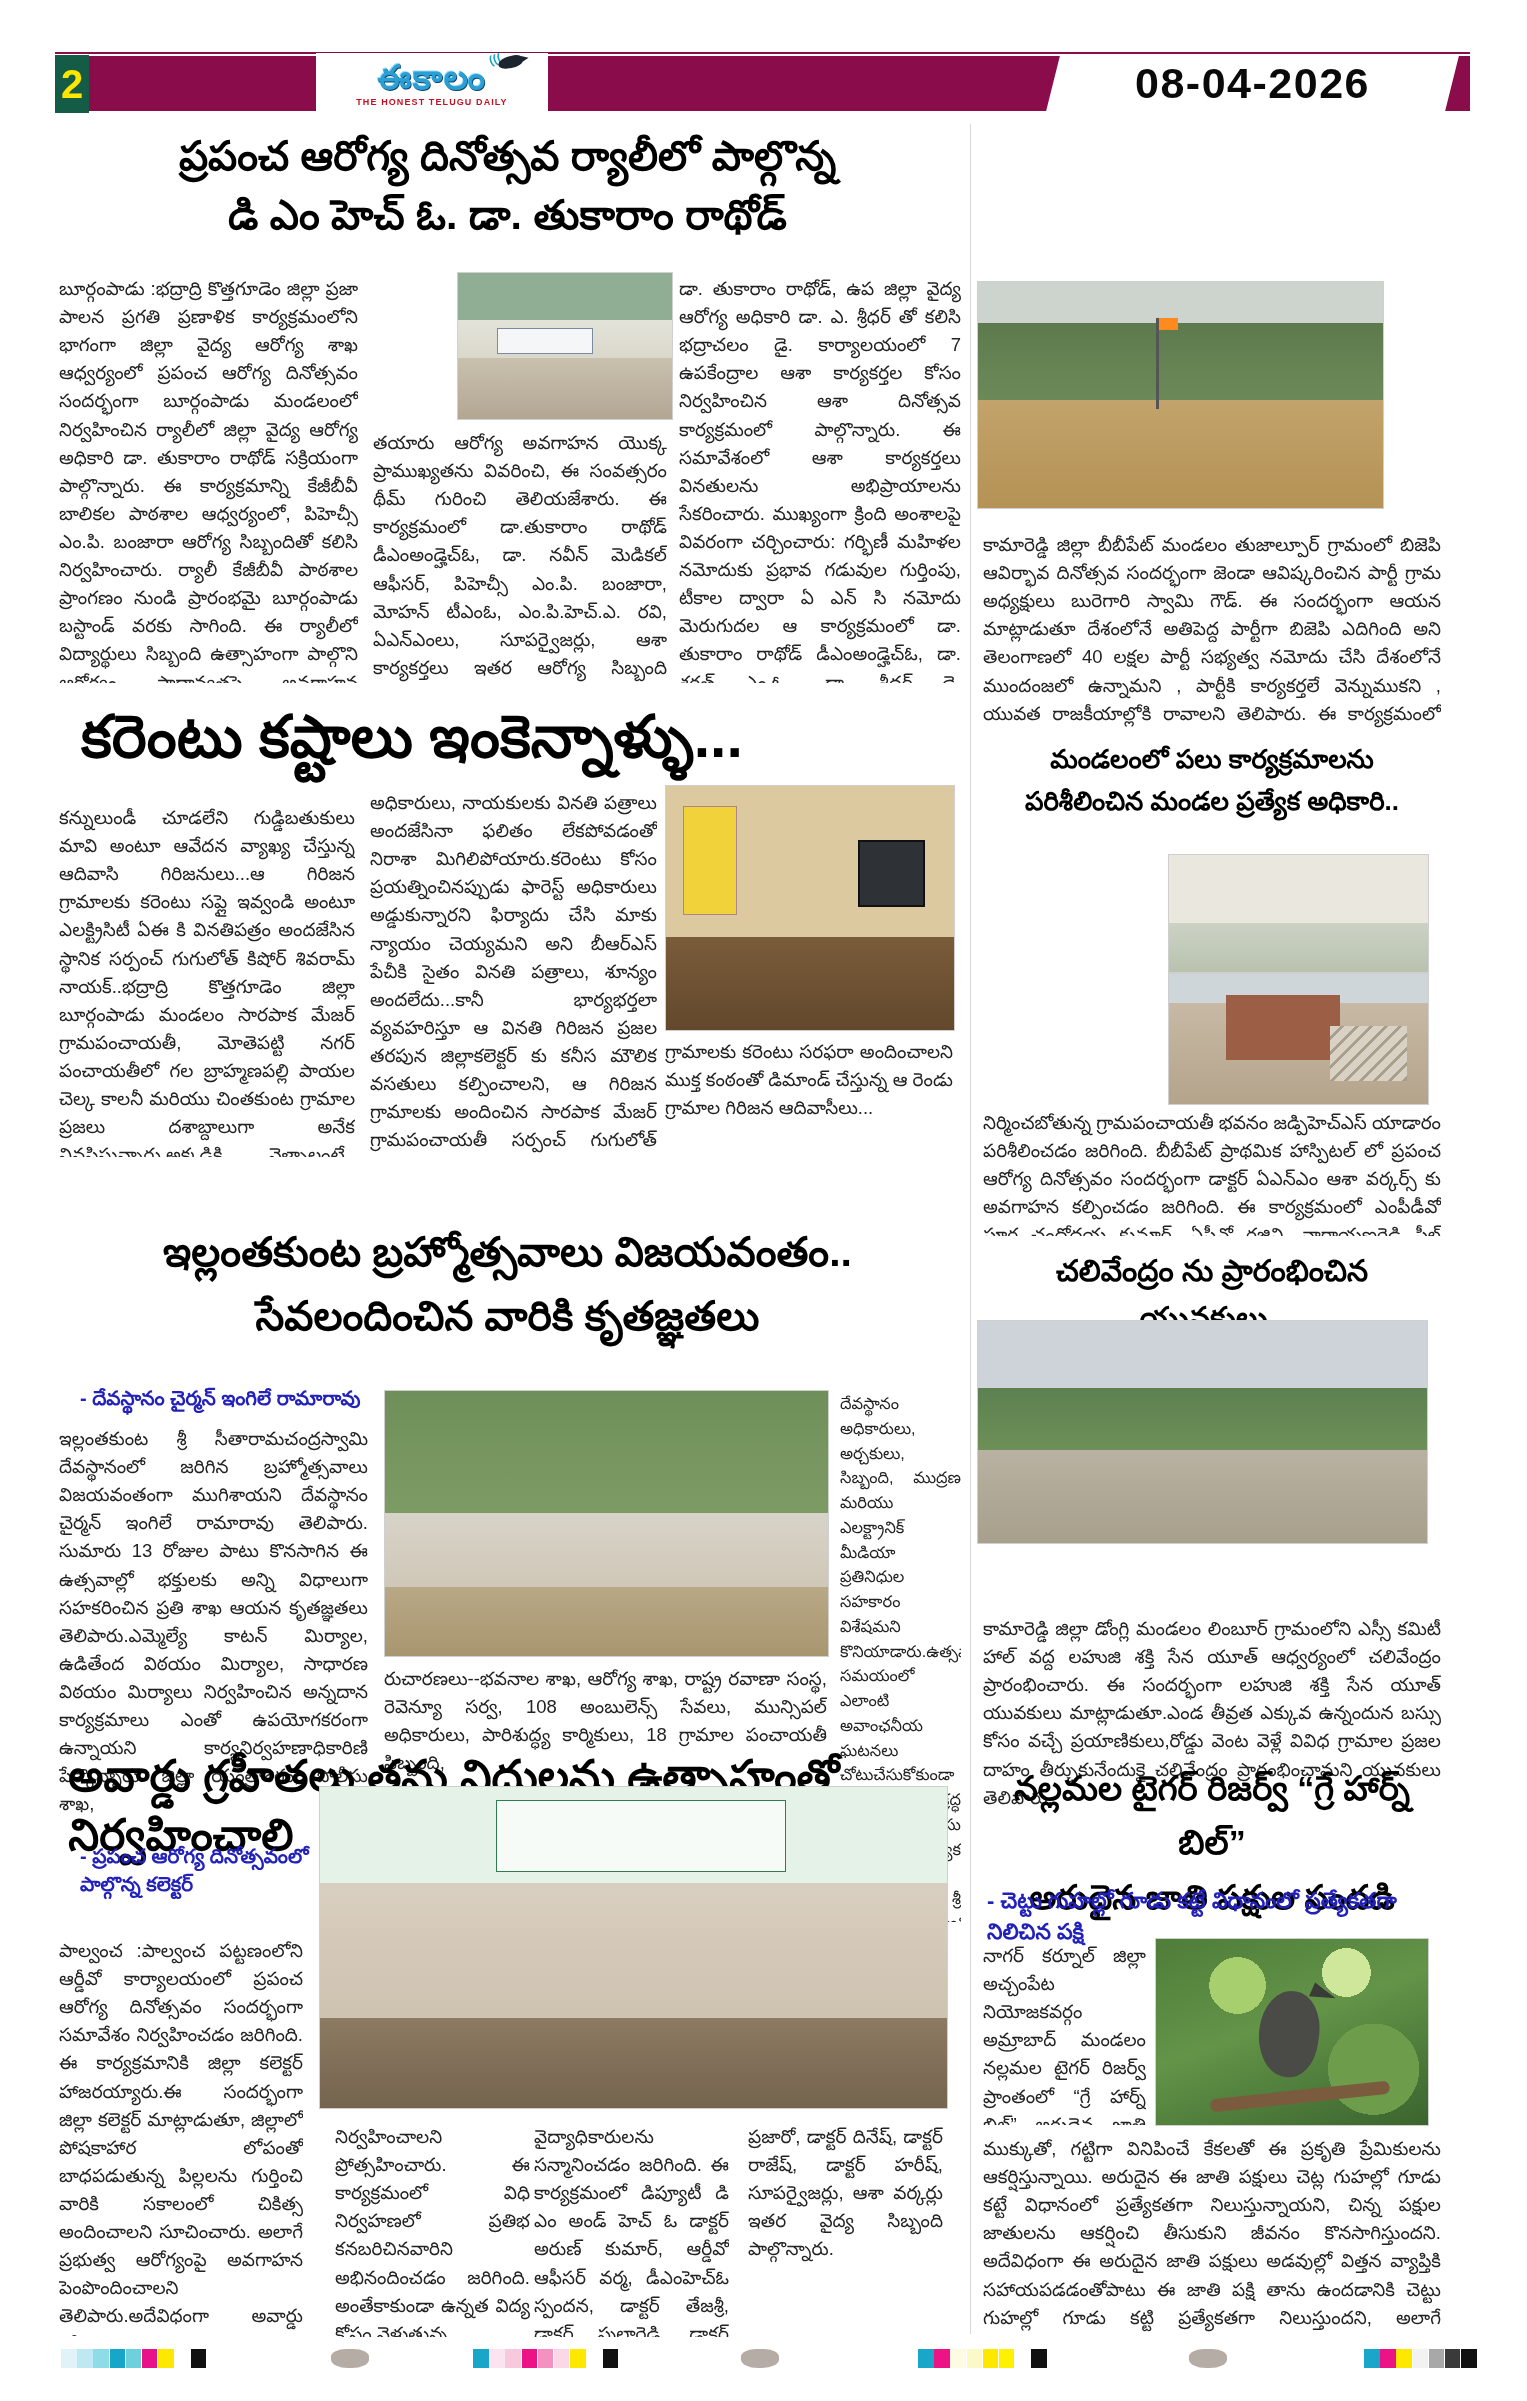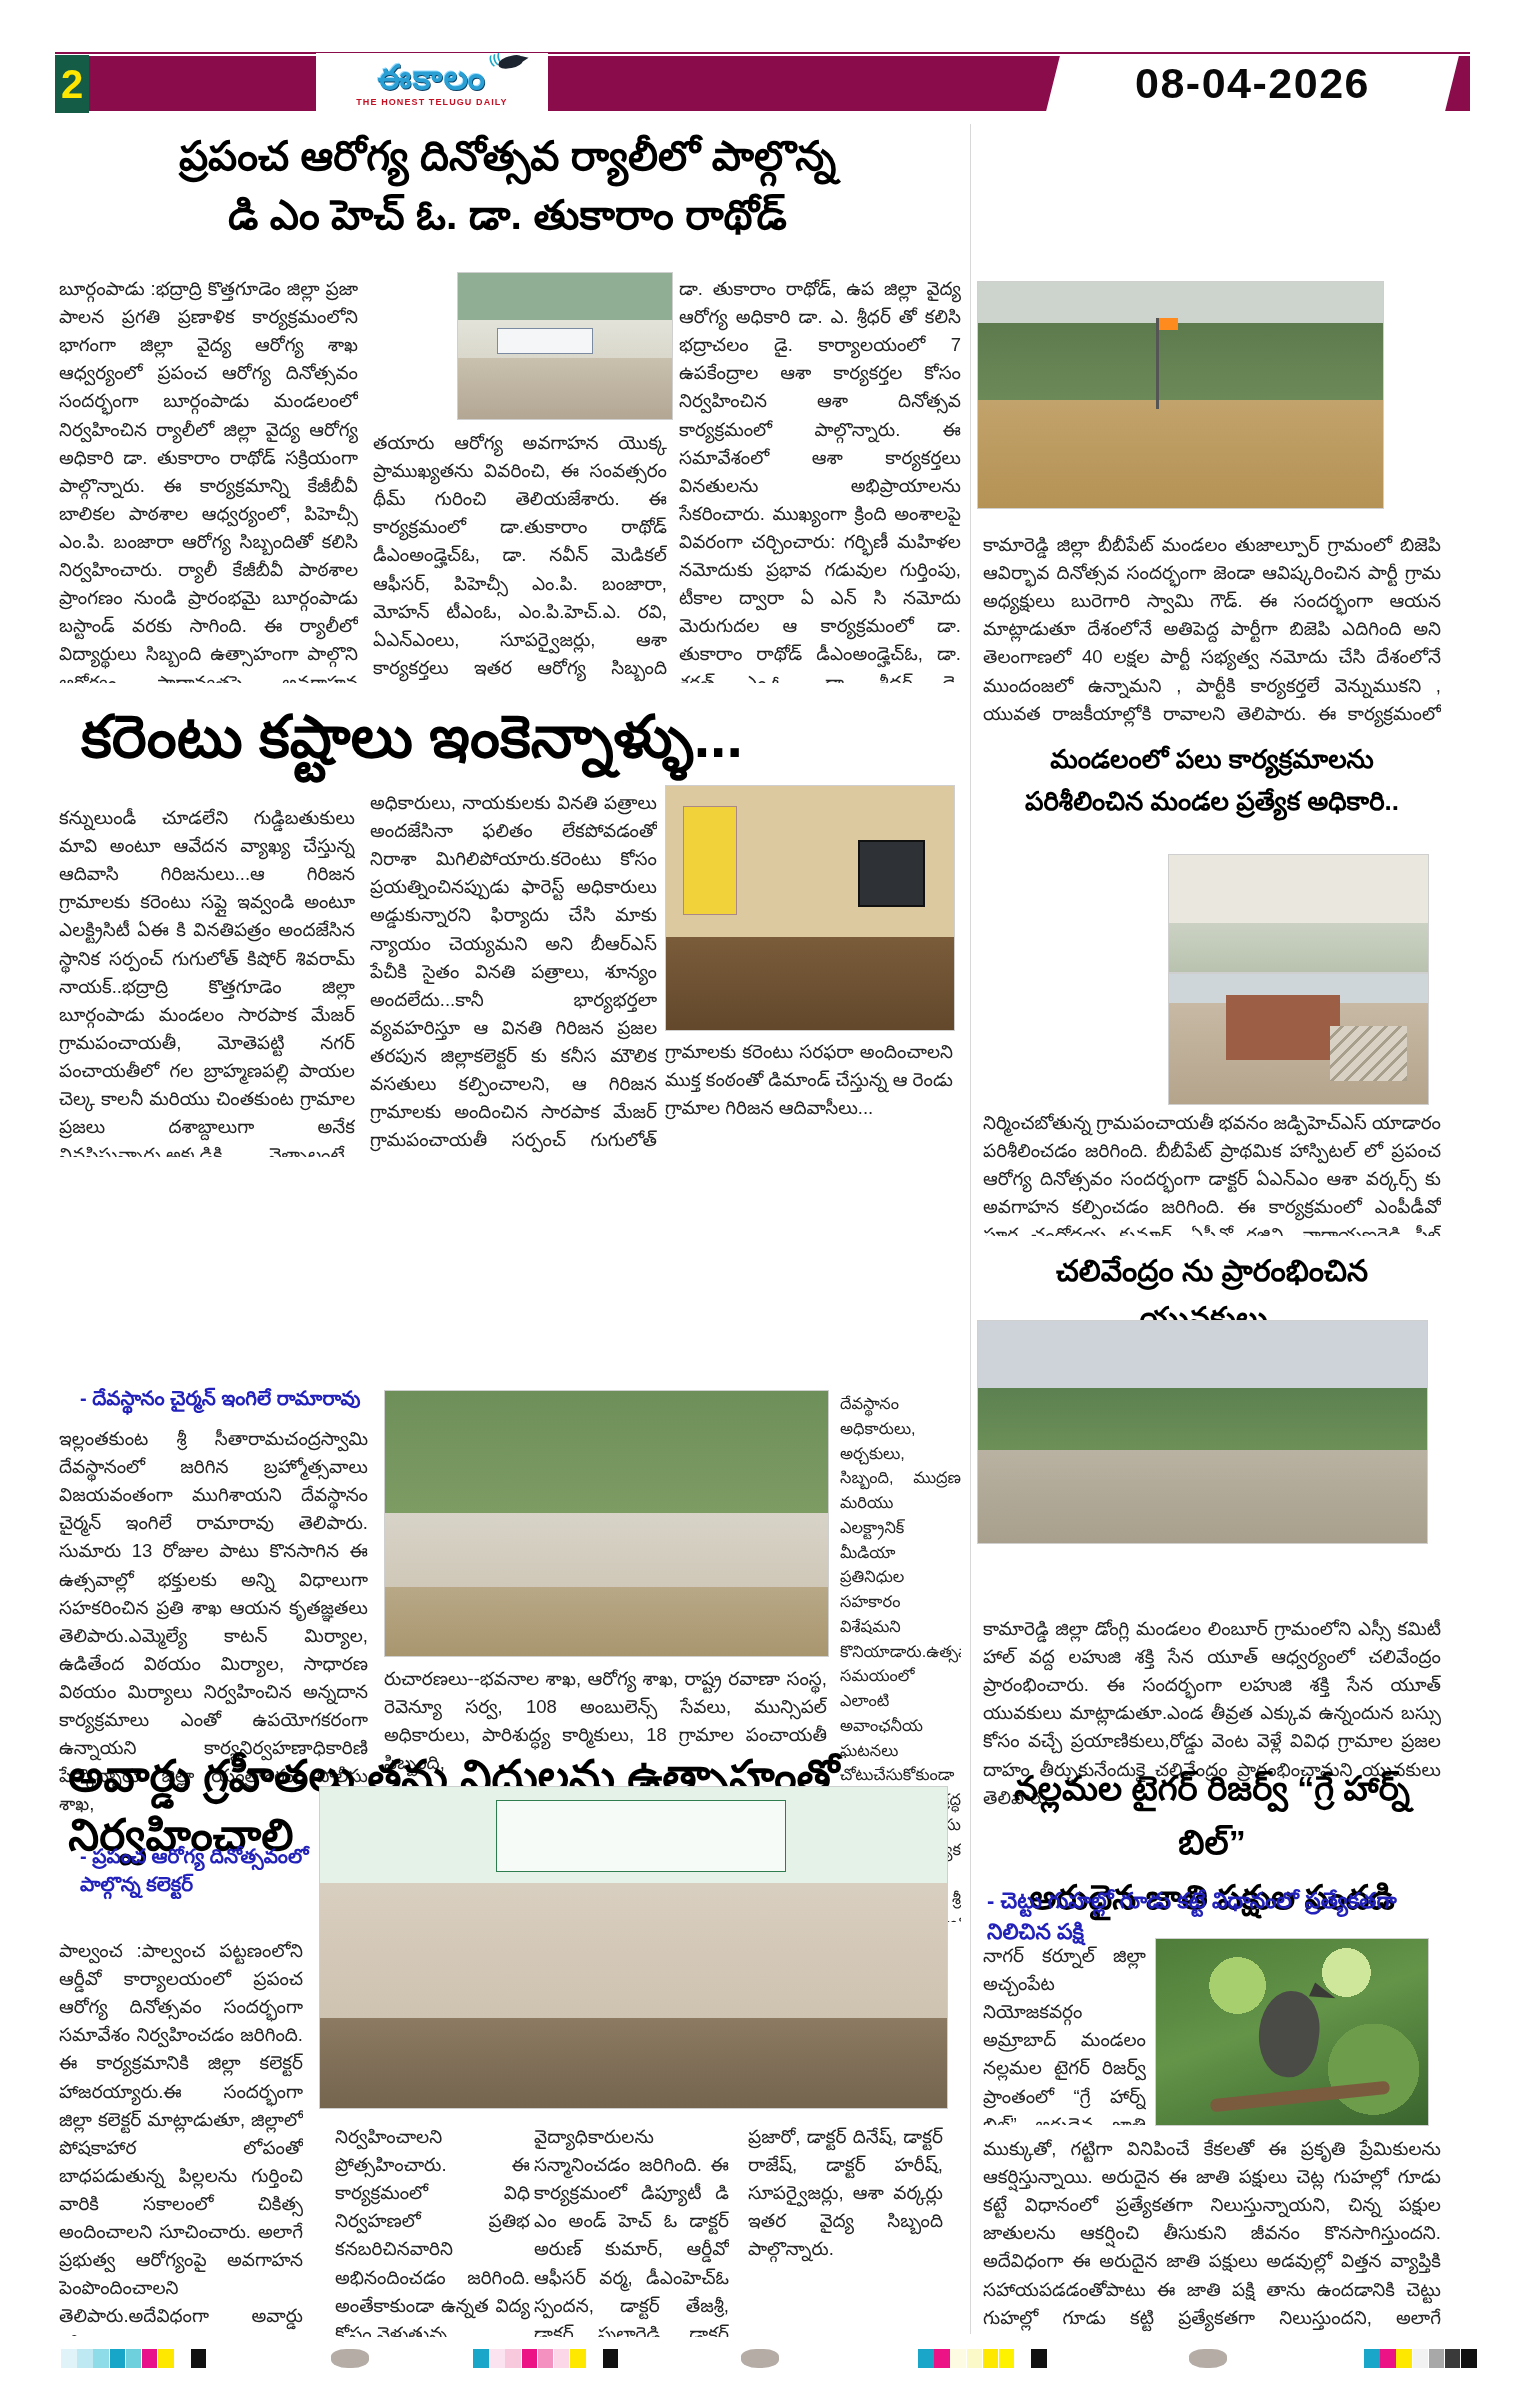--- a/index.html
+++ b/index.html
@@ -115,20 +115,24 @@
     <div>మండలంలో పలు కార్యక్రమాలను</div>
     <div>పరిశీలించిన మండల ప్రత్యేక అధికారి..</div>
   </div>
   <div class="abs photo ph-meeting" style="left:1168px;top:854px;width:259px;height:117px;"></div>
   <div class="abs photo ph-construct" style="left:1168px;top:973px;width:259px;height:130px;">
     <div class="brick"></div>
     <div class="stair"></div>
   </div>
   <div class="abs body-text" style="left:983px;top:1109px;width:458px;height:127px;">నిర్మించబోతున్న గ్రామపంచాయతీ భవనం జడ్పిహెచ్ఎస్ యాడారం పరిశీలించడం జరిగింది. బీబీపేట్ ప్రాథమిక హాస్పిటల్ లో ప్రపంచ ఆరోగ్య దినోత్సవం సందర్భంగా డాక్టర్ ఏఎన్ఎం ఆశా వర్కర్స్ కు అవగాహన కల్పించడం జరిగింది. ఈ కార్యక్రమంలో ఎంపీడీవో పూర్ణ చంద్రోదయ కుమార్, ఏపీవో రజిని, నారాయణరెడ్డి ఫీల్డ్ అసిస్టెంట్ అధికారులు పాల్గొన్నారు.</div>
 
+  <div class="abs headline" style="left:55px;top:1221px;width:905px;font-size:41px;line-height:1.55;">
+    <div>ఇల్లంతకుంట బ్రహ్మోత్సవాలు విజయవంతం..</div>
+    <div>సేవలందించిన వారికి కృతజ్ఞతలు</div>
+  </div>
   <div class="abs byline" style="left:80px;top:1384px;width:310px;">- దేవస్థానం చైర్మన్ ఇంగిలే రామారావు</div>
   <div class="abs photo ph-temple" style="left:384px;top:1390px;width:443px;height:265px;"></div>
   <div class="abs body-text" style="left:59px;top:1425px;width:309px;height:497px;">ఇల్లంతకుంట శ్రీ సీతారామచంద్రస్వామి దేవస్థానంలో జరిగిన బ్రహ్మోత్సవాలు విజయవంతంగా ముగిశాయని దేవస్థానం చైర్మన్ ఇంగిలే రామారావు తెలిపారు. సుమారు 13 రోజుల పాటు కొనసాగిన ఈ ఉత్సవాల్లో భక్తులకు అన్ని విధాలుగా సహకరించిన ప్రతి శాఖ ఆయన కృతజ్ఞతలు తెలిపారు.ఎమ్మెల్యే కాటన్ మిర్యాల, ఉడితేంద విఠయం మిర్యాల, సాధారణ విఠయం మిర్యాలు నిర్వహించిన అన్నదాన కార్యక్రమాలు ఎంతో ఉపయోగకరంగా ఉన్నాయని కార్యనిర్వహణాధికారిణి పేర్కొన్నారు. జిల్లా యంత్రాంగం, పోలీసు శాఖ,</div>
   <div class="abs body-text" style="left:384px;top:1665px;width:443px;height:257px;">రుచారణలు--భవనాల శాఖ, ఆరోగ్య శాఖ, రాష్ట్ర రవాణా సంస్థ, రెవెన్యూ సర్వ, 108 అంబులెన్స్ సేవలు, మున్సిపల్ అధికారులు, పారిశుద్ధ్య కార్మికులు, 18 గ్రామాల పంచాయతీ సిబ్బంది,</div>
   <div class="abs body-text" style="left:840px;top:1391px;width:121px;height:531px;font-size:16.3px;">దేవస్థానం అధికారులు, అర్చకులు, సిబ్బంది, ముద్రణ మరియు ఎలక్ట్రానిక్ మీడియా ప్రతినిధుల సహకారం విశేషమని కొనియాడారు.ఉత్సవాల సమయంలో ఎలాంటి అవాంఛనీయ ఘటనలు చోటుచేసుకోకుండా ప్రత్యేకతగా శ్రద్ధ తీసుకున్న పోలీసు సిబ్బందికి ప్రత్యేక అభినందనలు తెలిపారు. వారికి శ్రీ సీతారామచంద్రస్వామి ఆశీస్సులు ఎల్లప్పుడూ ఉండాలని ఆకాంక్షించారు. ఈ కార్యక్రమంలో ధర్మకర్తలు గోలీ కిరణ్, గోడేరు పరమేష్, కొరింగా రావేందర్, బండారి గోపాల్, కురుమయ్య చిరంజీవి, పెద్ద కిషన్ రెడ్డి తదితరులు పాల్గొన్నారు.</div>
 
   <div class="abs headline" style="left:983px;top:1248px;width:458px;font-size:30px;line-height:1.55;">
     <div>చలివేంద్రం ను ప్రారంభించిన యువకులు..</div>
   </div>
   <div class="abs photo ph-youth" style="left:977px;top:1320px;width:449px;height:222px;"></div>

